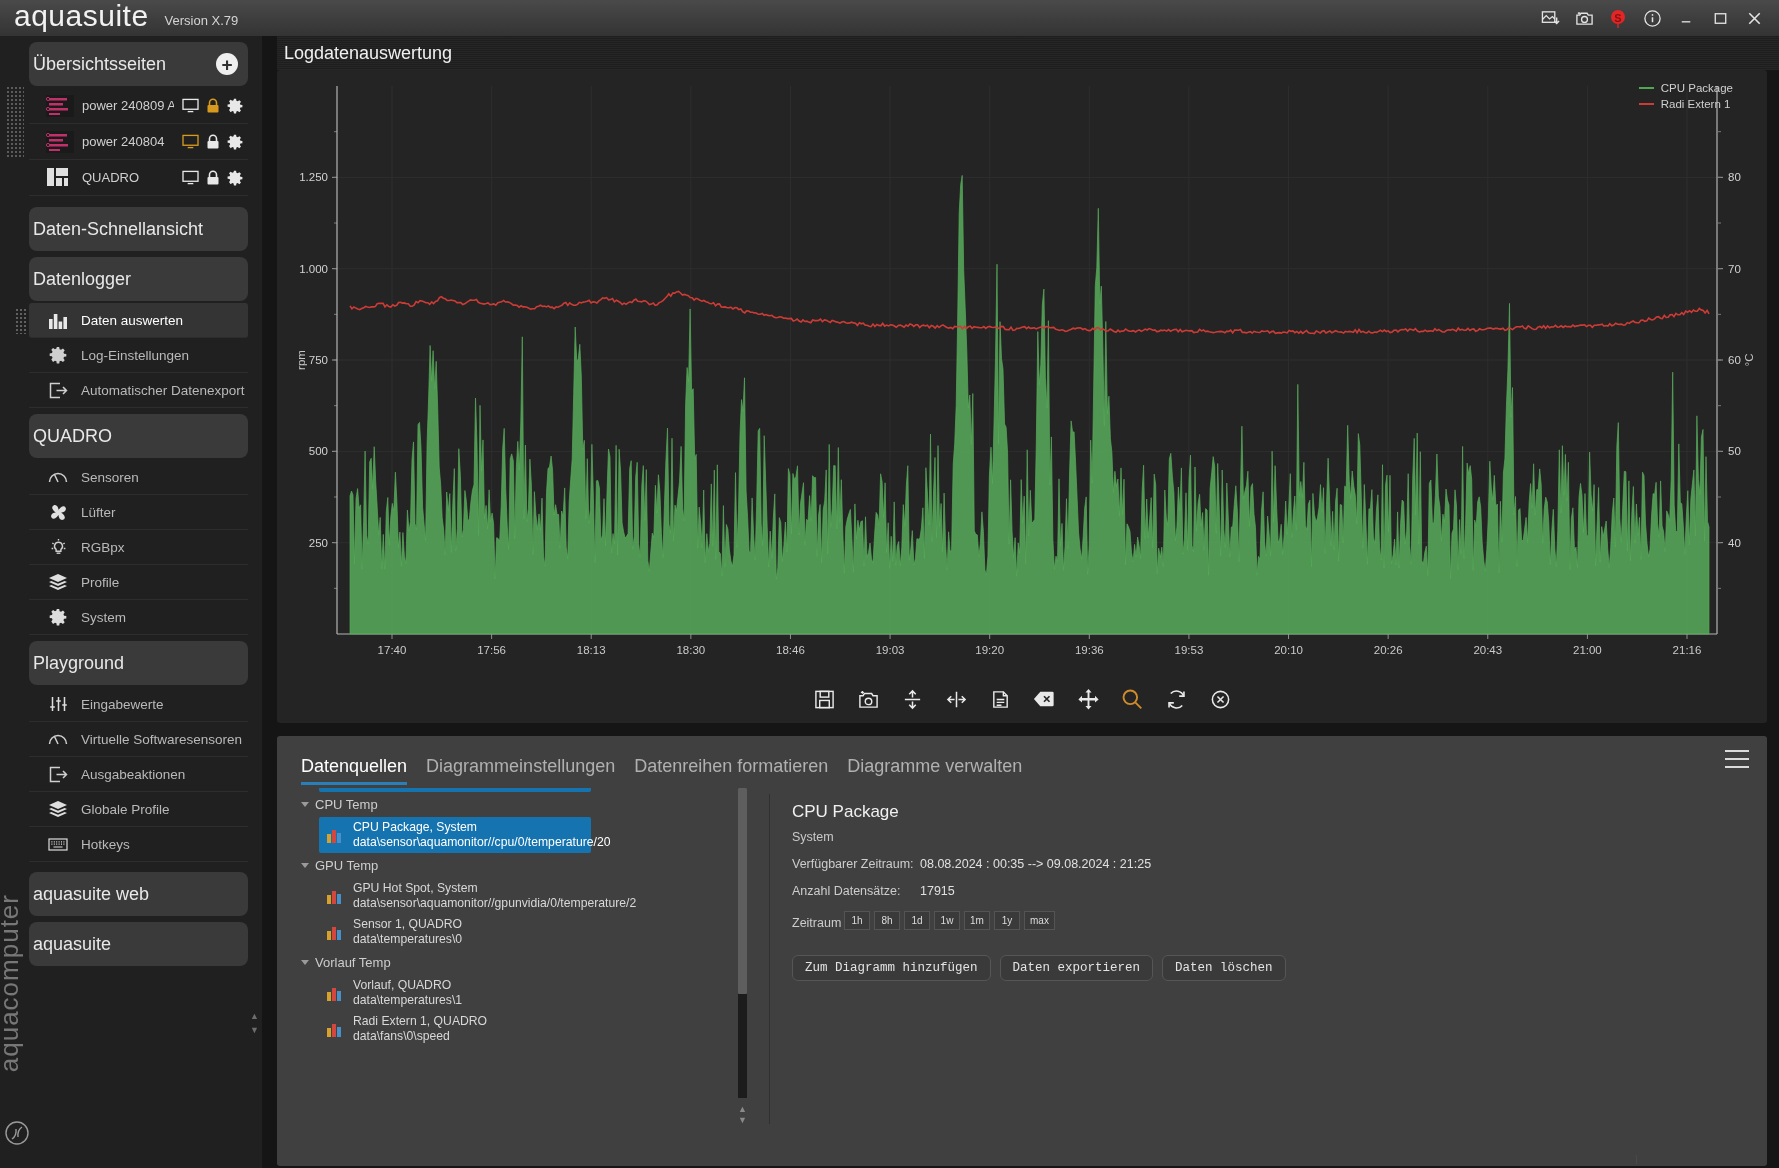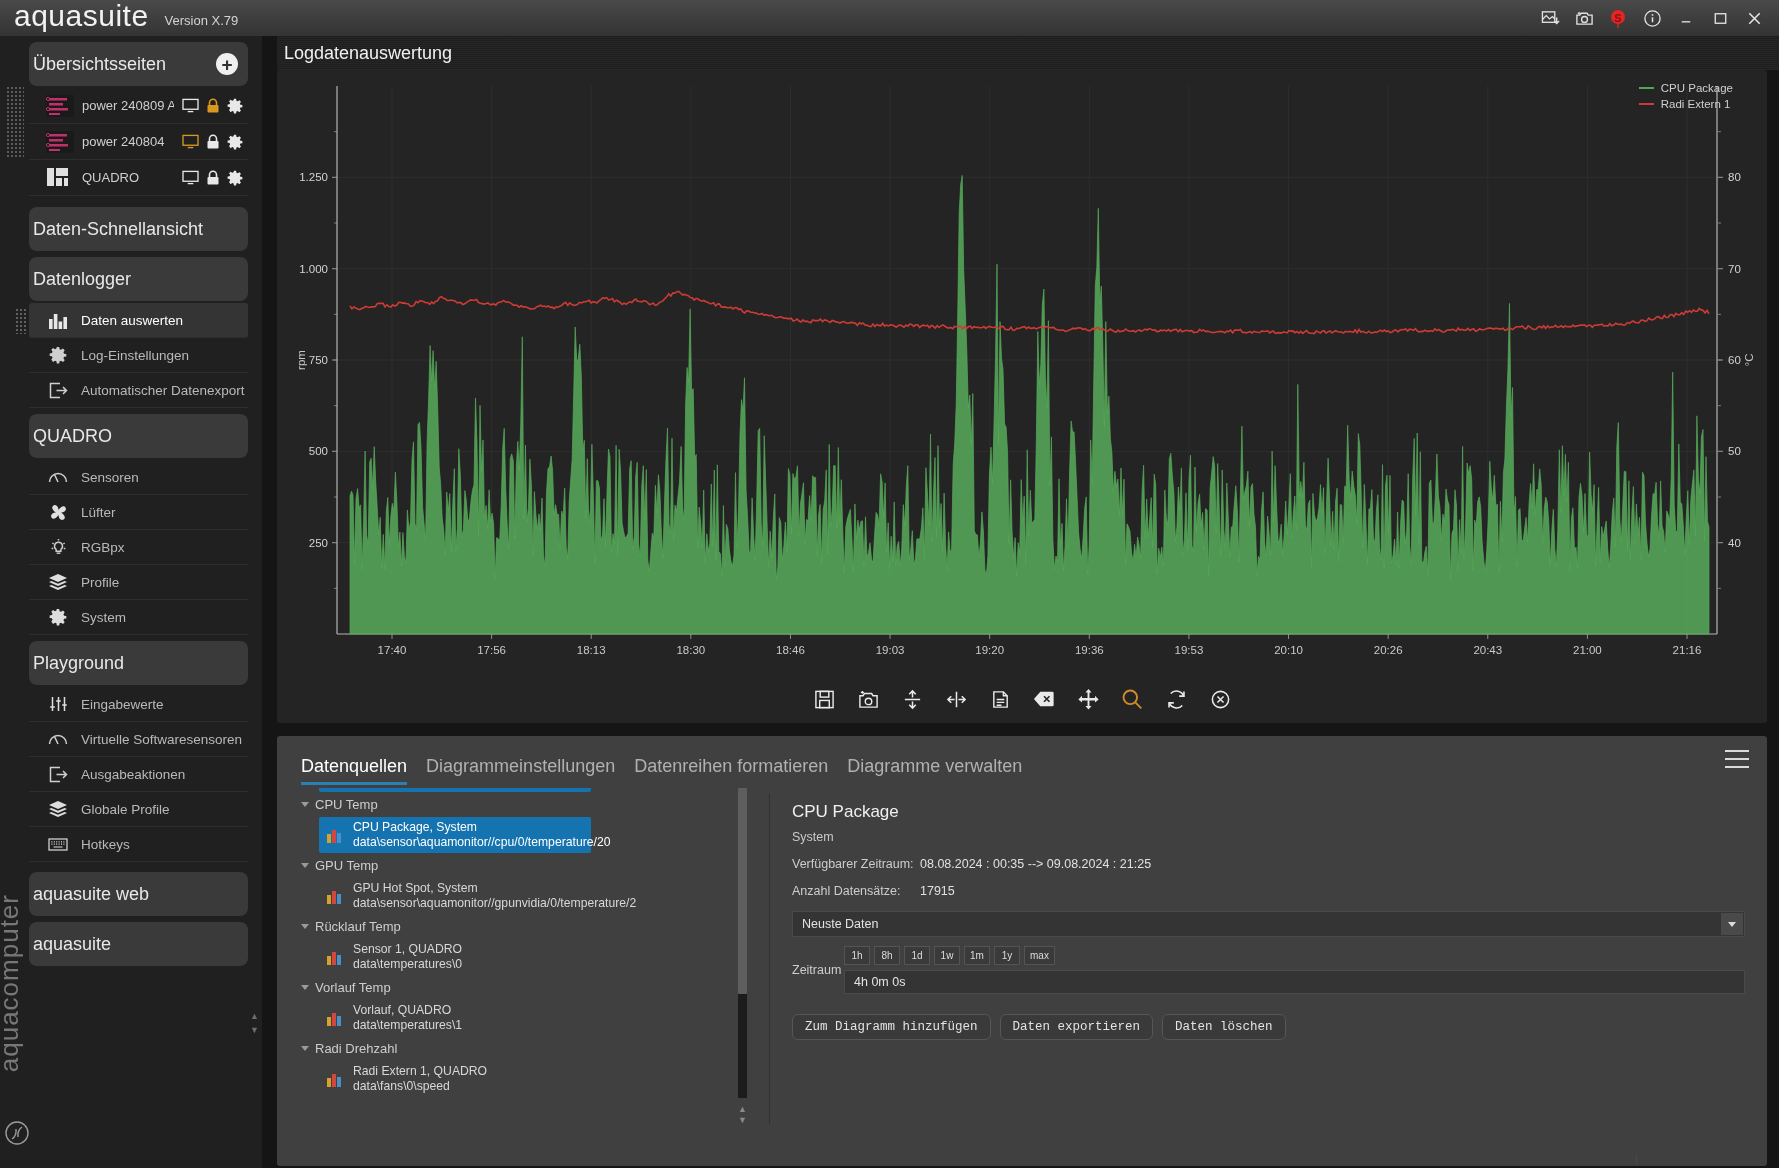--- a/index.html
+++ b/index.html
@@ -764,24 +764,20 @@
                     <rect x="7" y="4" width="4" height="13" fill="#d2483f"></rect>
                     <rect x="12" y="7" width="4" height="10" fill="#4a90c8"></rect>
                   </svg>
               </span>
               <span class="leaf-text">
                 <span>GPU Hot Spot, System</span><br>
                 <span>data\sensor\aquamonitor//gpunvidia/0/temperature/2</span>
               </span>
             </div>
 
-            <div class="tree-group">
-              <span class="tri"></span>
-              <span>Rücklauf Temp</span>
-            </div>
             <div class="tree-leaf">
               <span class="leaf-icon">
                 <svg width="19" height="19" viewBox="0 0 19 19">
                     <rect x="2" y="8" width="4" height="9" fill="#d8a12a"></rect>
                     <rect x="7" y="4" width="4" height="13" fill="#d2483f"></rect>
                     <rect x="12" y="7" width="4" height="10" fill="#4a90c8"></rect>
                   </svg>
               </span>
               <span class="leaf-text">
                 <span>Sensor 1, QUADRO</span><br>
@@ -800,24 +796,20 @@
                     <rect x="7" y="4" width="4" height="13" fill="#d2483f"></rect>
                     <rect x="12" y="7" width="4" height="10" fill="#4a90c8"></rect>
                   </svg>
               </span>
               <span class="leaf-text">
                 <span>Vorlauf, QUADRO</span><br>
                 <span>data\temperatures\1</span>
               </span>
             </div>
 
-            <div class="tree-group">
-              <span class="tri"></span>
-              <span>Radi Drehzahl</span>
-            </div>
             <div class="tree-leaf">
               <span class="leaf-icon">
                 <svg width="19" height="19" viewBox="0 0 19 19">
                     <rect x="2" y="8" width="4" height="9" fill="#d8a12a"></rect>
                     <rect x="7" y="4" width="4" height="13" fill="#d2483f"></rect>
                     <rect x="12" y="7" width="4" height="10" fill="#4a90c8"></rect>
                   </svg>
               </span>
               <span class="leaf-text">
                 <span>Radi Extern 1, QUADRO</span><br>
@@ -842,42 +834,33 @@
           <div class="detail-sub">System</div>
           <div class="detail-row">
             <span class="k">Verfügbarer Zeitraum:</span>
             <span class="v">08.08.2024 : 00:35 --&gt; 09.08.2024 : 21:25</span>
           </div>
           <div class="detail-row">
             <span class="k">Anzahl Datensätze:</span>
             <span class="v">17915</span>
           </div>
 
-          <div class="combo">
-            <span>Neuste Daten</span>
-            <span class="combo-arrow">
-                <i></i>
-              </span>
-          </div>
 
           <div class="range-block">
             <div class="range-label">Zeitraum</div>
             <div class="range-right">
               <div class="chips">
                 <div class="chip">1h</div>
                 <div class="chip">8h</div>
                 <div class="chip">1d</div>
                 <div class="chip">1w</div>
                 <div class="chip">1m</div>
                 <div class="chip">1y</div>
                 <div class="chip">max</div>
               </div>
-              <div class="range-input">
-                <span>4h 0m 0s</span>
-              </div>
             </div>
           </div>
 
           <div class="btn-row">
             <div class="btn">Zum Diagramm hinzufügen</div>
             <div class="btn">Daten exportieren</div>
             <div class="btn">Daten löschen</div>
           </div>
         </div>
       </div>

